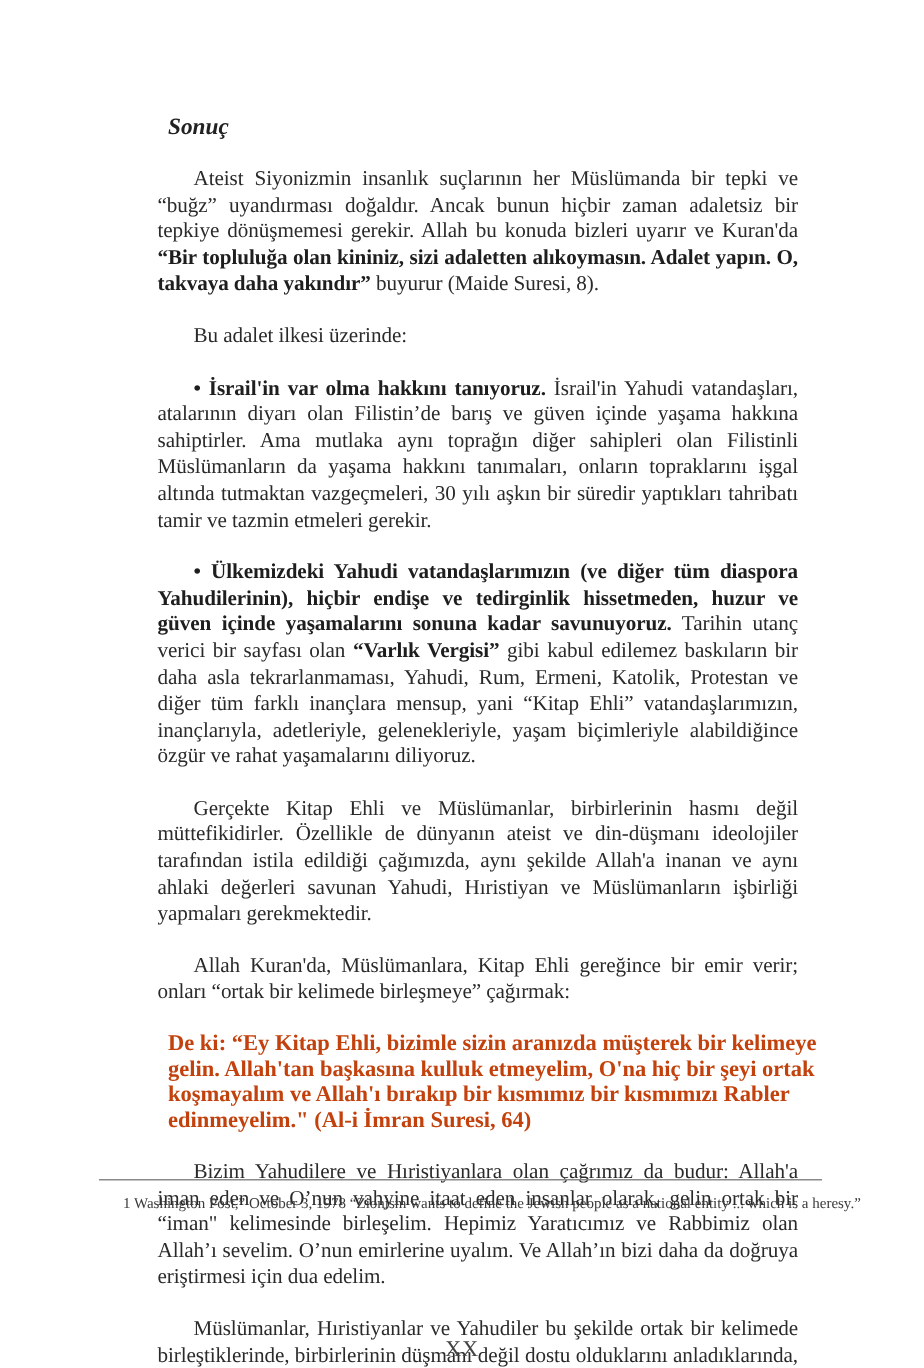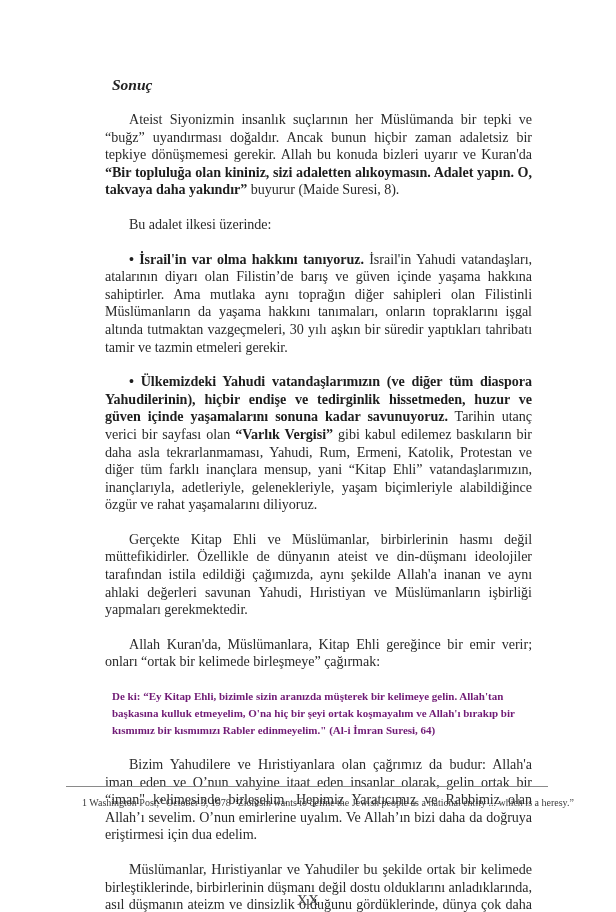--- a/index.html
+++ b/index.html
@@ -38,24 +38,24 @@
       hyphens: manual;
       letter-spacing: -0.05px;
     }
     p.body b {
       font-weight: bold;
       color: #1e1e1e;
     }
     .quote {
       margin: 12px 0 12px 24px;
       font-weight: bold;
-      font-size: 11px;
+      font-size: 15px;
       line-height: 17px;
       text-align: left;
-      color: #701a75;
+      color: #c2410c;
     }
     .footnote-rule {
       position: absolute;
       left: 66px;
       top: 786px;
       width: 482px;
       height: 0;
       border-top: 1px solid #8a8a8a;
     }
     .footnotes {

